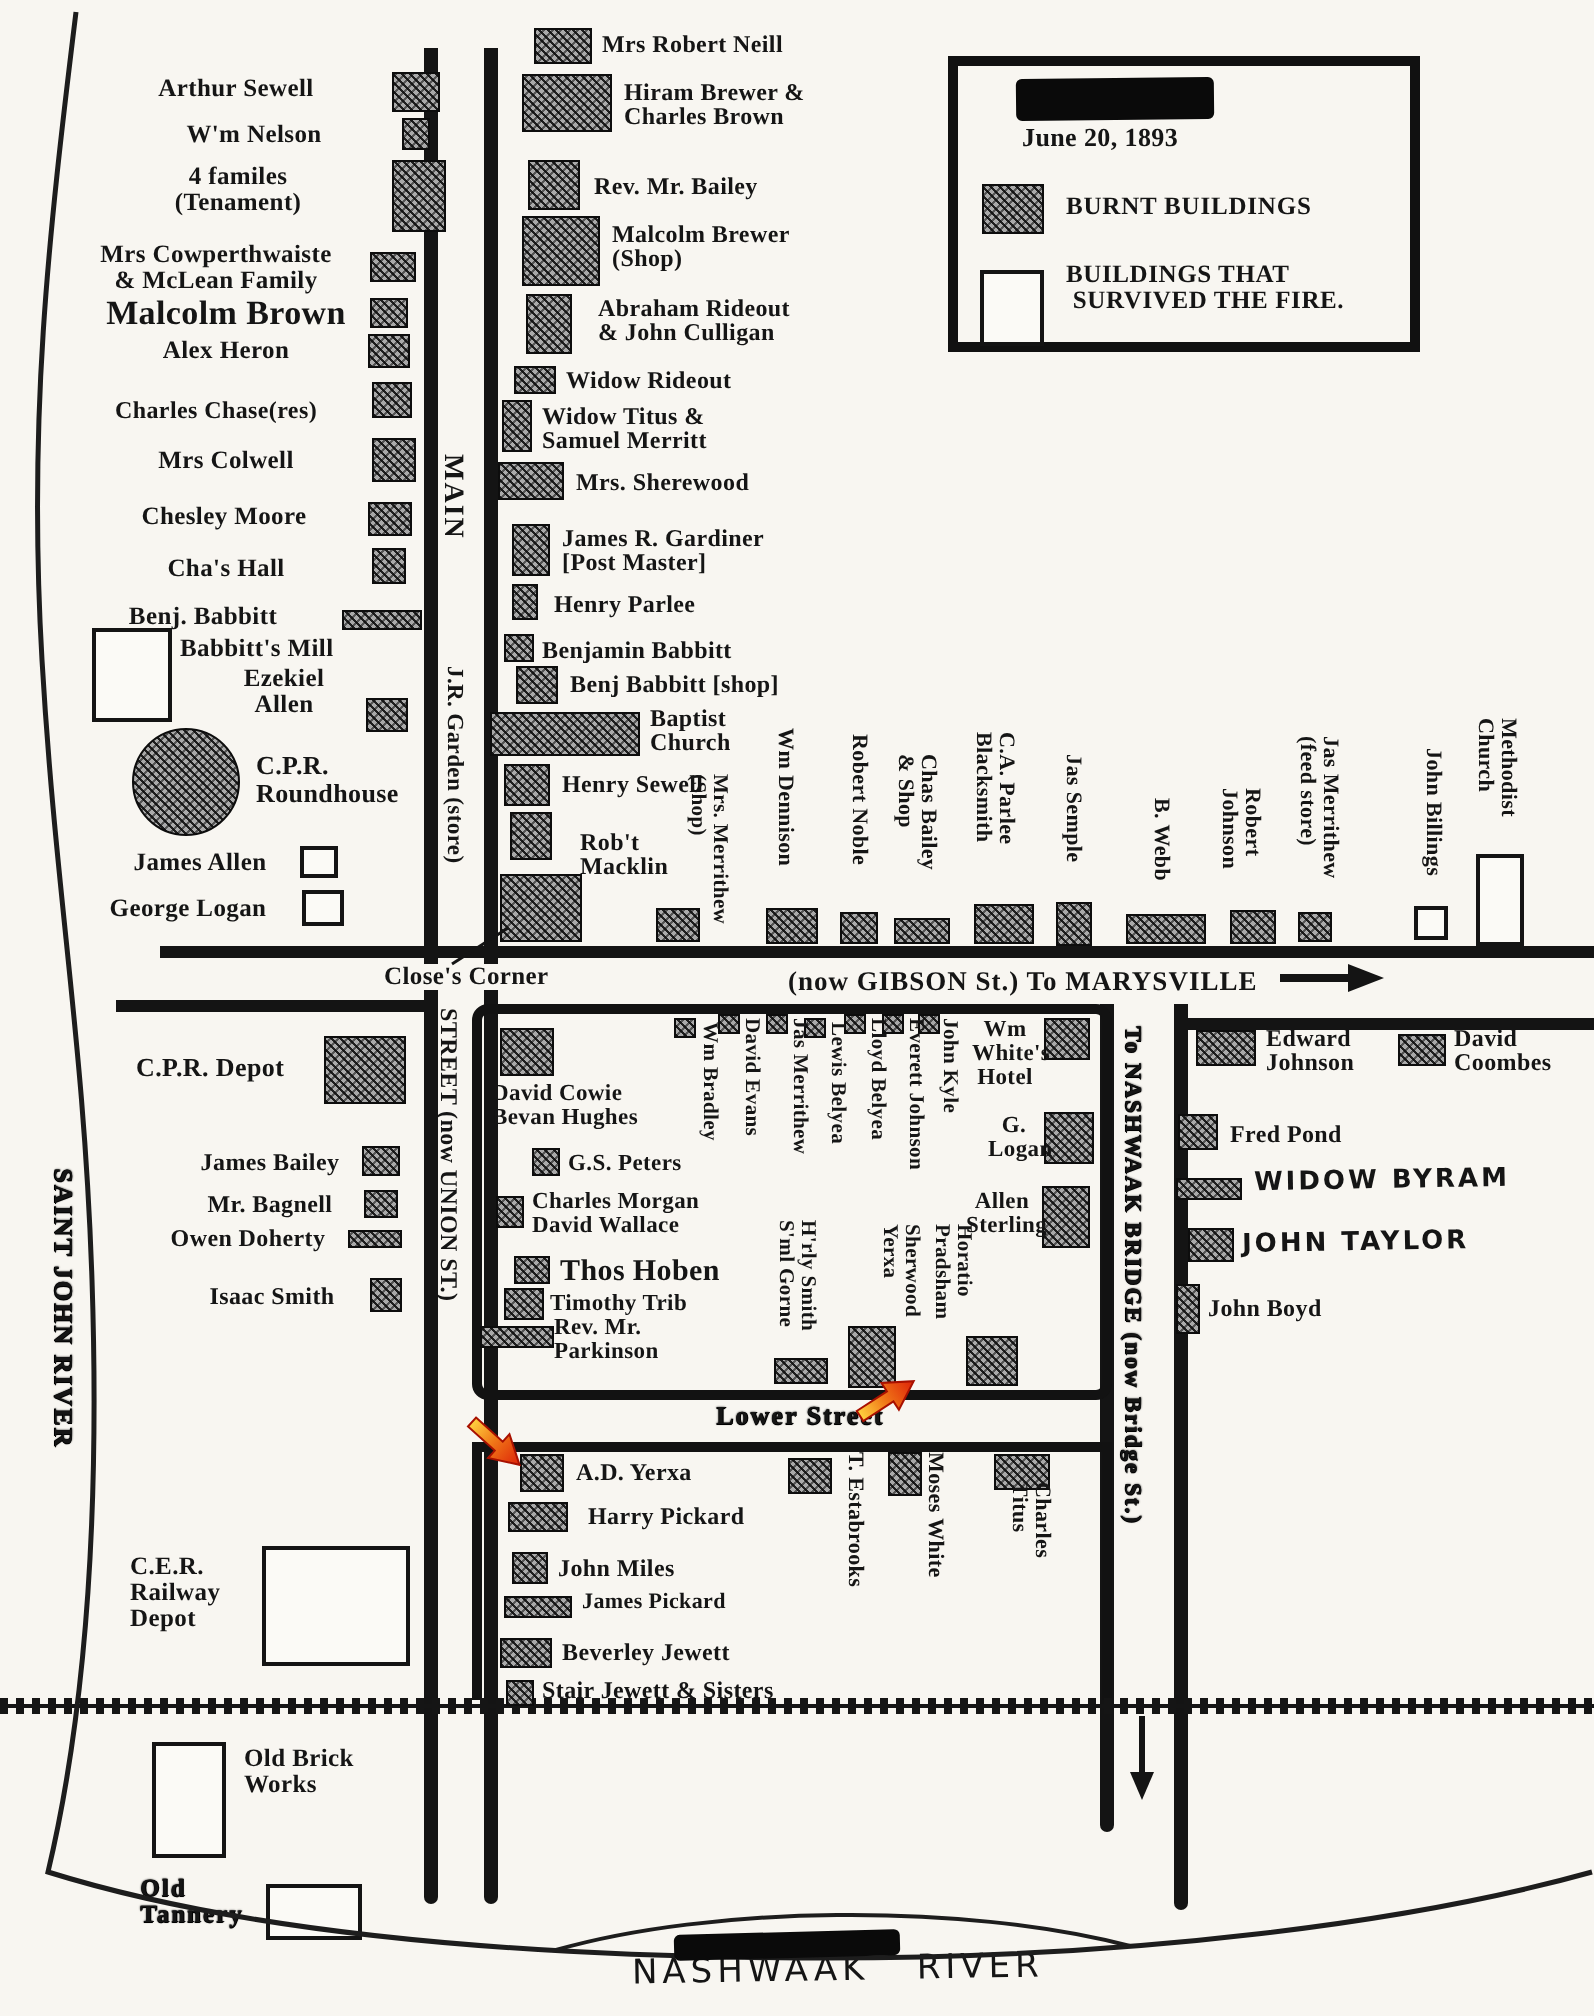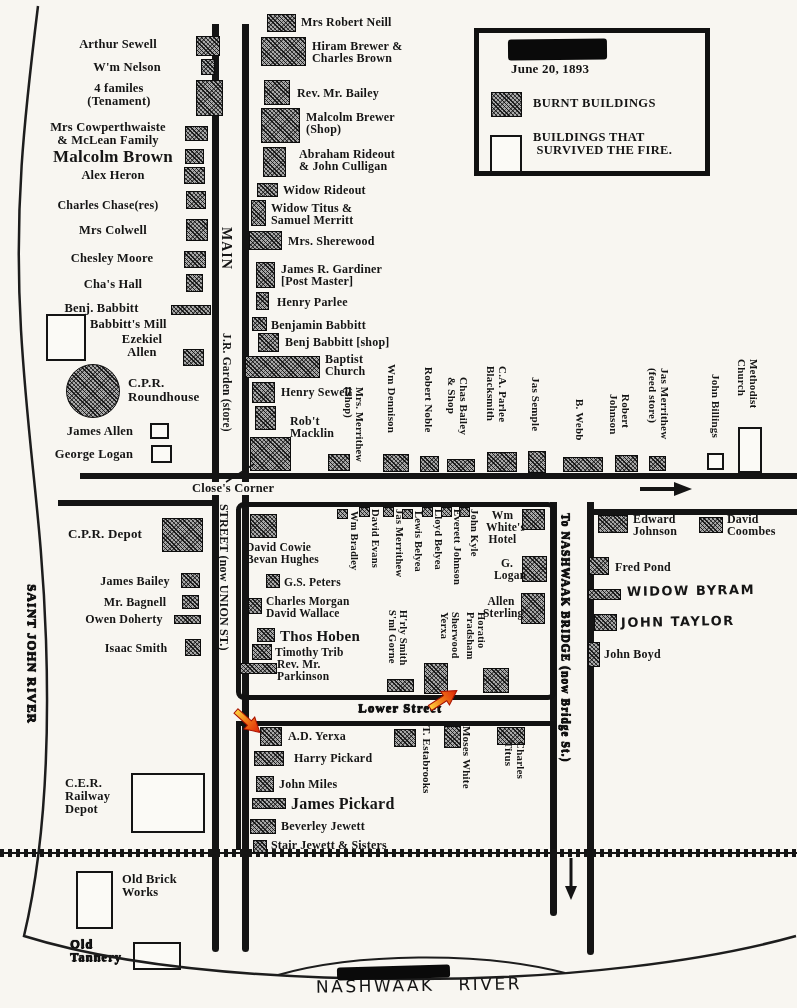--- a/index.html
+++ b/index.html
@@ -79,20 +79,21 @@
     <div class="lbl" style="left:54px;top:64px;font-size:12.5px;letter-spacing:.4px;">BURNT BUILDINGS</div>
     <div class="bld survived" style="left:11px;top:102px;width:32px;height:38px;"></div>
     <div class="lbl" style="left:54px;top:98px;font-size:12.5px;letter-spacing:.3px;">BUILDINGS THAT
 &nbsp;SURVIVED THE FIRE.</div>
   </div>
 
   <div class="lbl v" style="left:218px;top:227px;font-size:14px;letter-spacing:1px;font-weight:900;">MAIN</div>
   <div class="lbl v" style="left:220px;top:333px;font-size:11.5px;">J.R. Garden (store)</div>
   <div class="lbl v" style="left:218px;top:504px;font-size:12px;">STREET (now UNION ST.)</div>
   <div class="lbl" style="left:189px;top:482px;font-size:12.5px;background:#f8f6f1;padding:0 3px;">Close's Corner</div>
+  <div class="lbl" style="left:394px;top:484px;font-size:13.5px;letter-spacing:.5px;">(now GIBSON St.) To MARYSVILLE</div>
   <div class="lbl smudge" style="left:358px;top:701px;font-size:13px;">Lower Street</div>
   <div class="lbl v smudge" style="left:559px;top:513px;font-size:11.5px;">To NASHWAAK BRIDGE (now Bridge St.)</div>
   <div class="lbl v smudge" style="left:25px;top:584px;font-size:13px;">SAINT JOHN RIVER</div>
   <div class="blot" style="left:337px;top:966px;width:113px;height:13px;transform:rotate(-1.5deg);z-index:5;"></div>
   <div class="lbl hand" style="left:316px;top:977px;font-size:17px;letter-spacing:2.5px;font-weight:500;">NASHWAAK&nbsp;&nbsp;&nbsp;RIVER</div>
 
   <div id="items">
       <div class="bld burnt" style="left: 196px; top: 36px; width: 24px; height: 20px;"></div>
       <div class="lbl ra" style="left: 60px; top: 38px; width: 116px; font-size: 12.5px;">Arthur Sewell</div>
       <div class="bld burnt" style="left: 201px; top: 59px; width: 14px; height: 16px;"></div>
@@ -277,21 +278,21 @@
       <div class="bld survived" style="left: 133px; top: 942px; width: 48px; height: 28px;"></div>
       <div class="lbl smudge" style="left: 70px; top: 938px; font-size: 12.5px;">Old
 Tannery</div>
       <div class="bld burnt" style="left: 260px; top: 727px; width: 22px; height: 19px;"></div>
       <div class="lbl" style="left: 288px; top: 730px; font-size: 12px;">A.D. Yerxa</div>
       <div class="bld burnt" style="left: 254px; top: 751px; width: 30px; height: 15px;"></div>
       <div class="lbl" style="left: 294px; top: 752px; font-size: 12px;">Harry Pickard</div>
       <div class="bld burnt" style="left: 256px; top: 776px; width: 18px; height: 16px;"></div>
       <div class="lbl" style="left: 279px; top: 778px; font-size: 12px;">John Miles</div>
       <div class="bld burnt" style="left: 252px; top: 798px; width: 34px; height: 11px;"></div>
-      <div class="lbl" style="left: 291px; top: 796px; font-size: 16px;">James Pickard</div>
+      <div class="lbl" style="left: 291px; top: 796px; font-size: 11px;">James Pickard</div>
       <div class="bld burnt" style="left: 250px; top: 819px; width: 26px; height: 15px;"></div>
       <div class="lbl" style="left: 281px; top: 820px; font-size: 12px;">Beverley Jewett</div>
       <div class="bld burnt" style="left: 253px; top: 840px; width: 14px; height: 13px;"></div>
       <div class="lbl" style="left: 271px; top: 839px; font-size: 12px;">Stair Jewett &amp; Sisters</div>
       <div class="bld burnt" style="left: 394px; top: 729px; width: 22px; height: 18px;"></div>
       <div class="lbl v" style="left: 421px; top: 726px; font-size: 11px;">T. Estabrooks</div>
       <div class="bld burnt" style="left: 444px; top: 726px; width: 17px; height: 22px;"></div>
       <div class="lbl v" style="left: 461px; top: 726px; font-size: 11px;">Moses White</div>
       <div class="bld burnt" style="left: 497px; top: 727px; width: 28px; height: 18px;"></div>
       <div class="lbl v" style="left: 503px; top: 741px; font-size: 11px;">Charles

